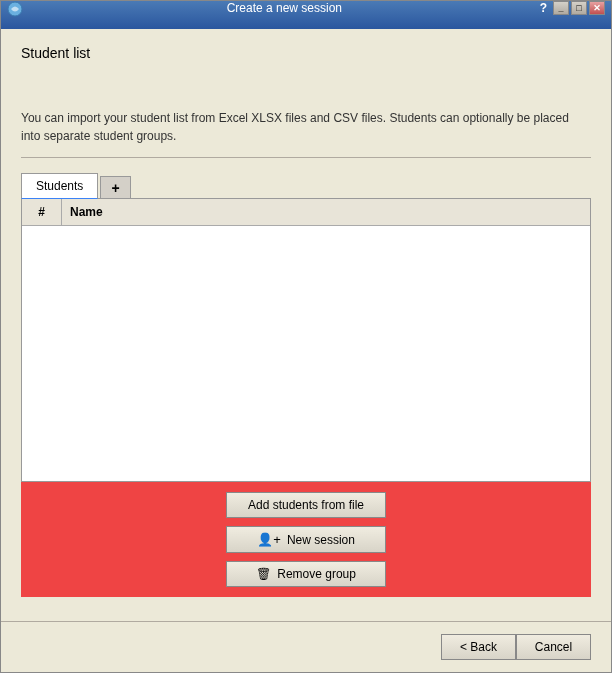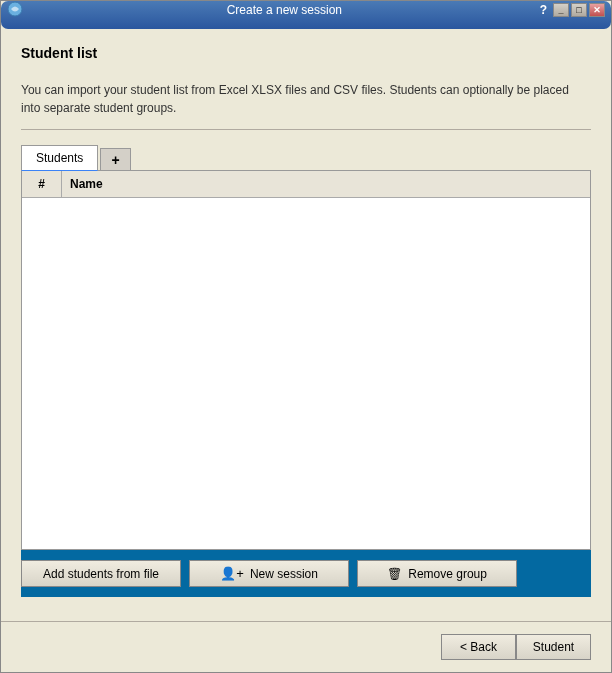--- a/index.html
+++ b/index.html
@@ -19,27 +19,26 @@
       background: #ece9d8;
       border: 1px solid #888;
       display: flex;
       flex-direction: column;
     }
 
     .title-bar {
       background: linear-gradient(to bottom, #4a7ab5, #2a569e);
       height: 28px;
       display: flex;
-      align-items: flex-end;
-      padding: 12px 6px;
+      align-items: flex-start;
+      padding: 0 6px;
       color: white;
       font-size: 12px;
       font-weight: bold;
       flex-shrink: 0;
-      border-radius: 7px;
     }
 
     .title-bar-icon {
       width: 16px;
       height: 16px;
       margin-right: 6px;
       display: flex;
       align-items: center;
       justify-content: center;
     }
@@ -85,29 +84,30 @@
     .content-area {
       flex: 1;
       padding: 16px 20px;
       display: flex;
       flex-direction: column;
       background: #ece9d8;
     }
 
     .section-title {
       font-size: 14px;
-      font-weight: bold;
-      margin-bottom: 20px;
+      font-weight: normal;
+      margin-bottom: 8px;
     }
 
     .description {
       font-size: 12px;
       color: #333;
       margin-bottom: 12px;
       line-height: 1.5;
+      margin-top: 40px;
     }
 
     .divider {
       height: 1px;
       background: #b0aaa0;
       margin-bottom: 14px;
     }
 
     .tab-container {
       display: flex;
@@ -190,23 +190,24 @@
     }
 
     .table-body {
       flex: 1;
       background: #fff;
     }
 
     .actions-area {
       padding: 10px 0;
       display: flex;
-      flex-direction: row;
+      flex-direction: column;
+      align-items: center;
       gap: 8px;
-      background: #0369a1;
+      background: #ef4444;
     }
 
     .action-btn {
       min-width: 160px;
       padding: 5px 14px;
       background: linear-gradient(to bottom, #f0ece0, #d8d4c8);
       border: 1px solid #888;
       cursor: pointer;
       font-size: 12px;
       color: #000;
@@ -302,16 +303,16 @@
     </div>
   </div>
 
   <div class="footer-divider"></div>
 
   <div class="footer">
     <button class="footer-btn">
       <span>&lt; Back</span>
     </button>
     <button class="footer-btn">
-      <span>Student</span>
+      <span>Cancel</span>
     </button>
   </div>
 </div>
 
 </body></html>

